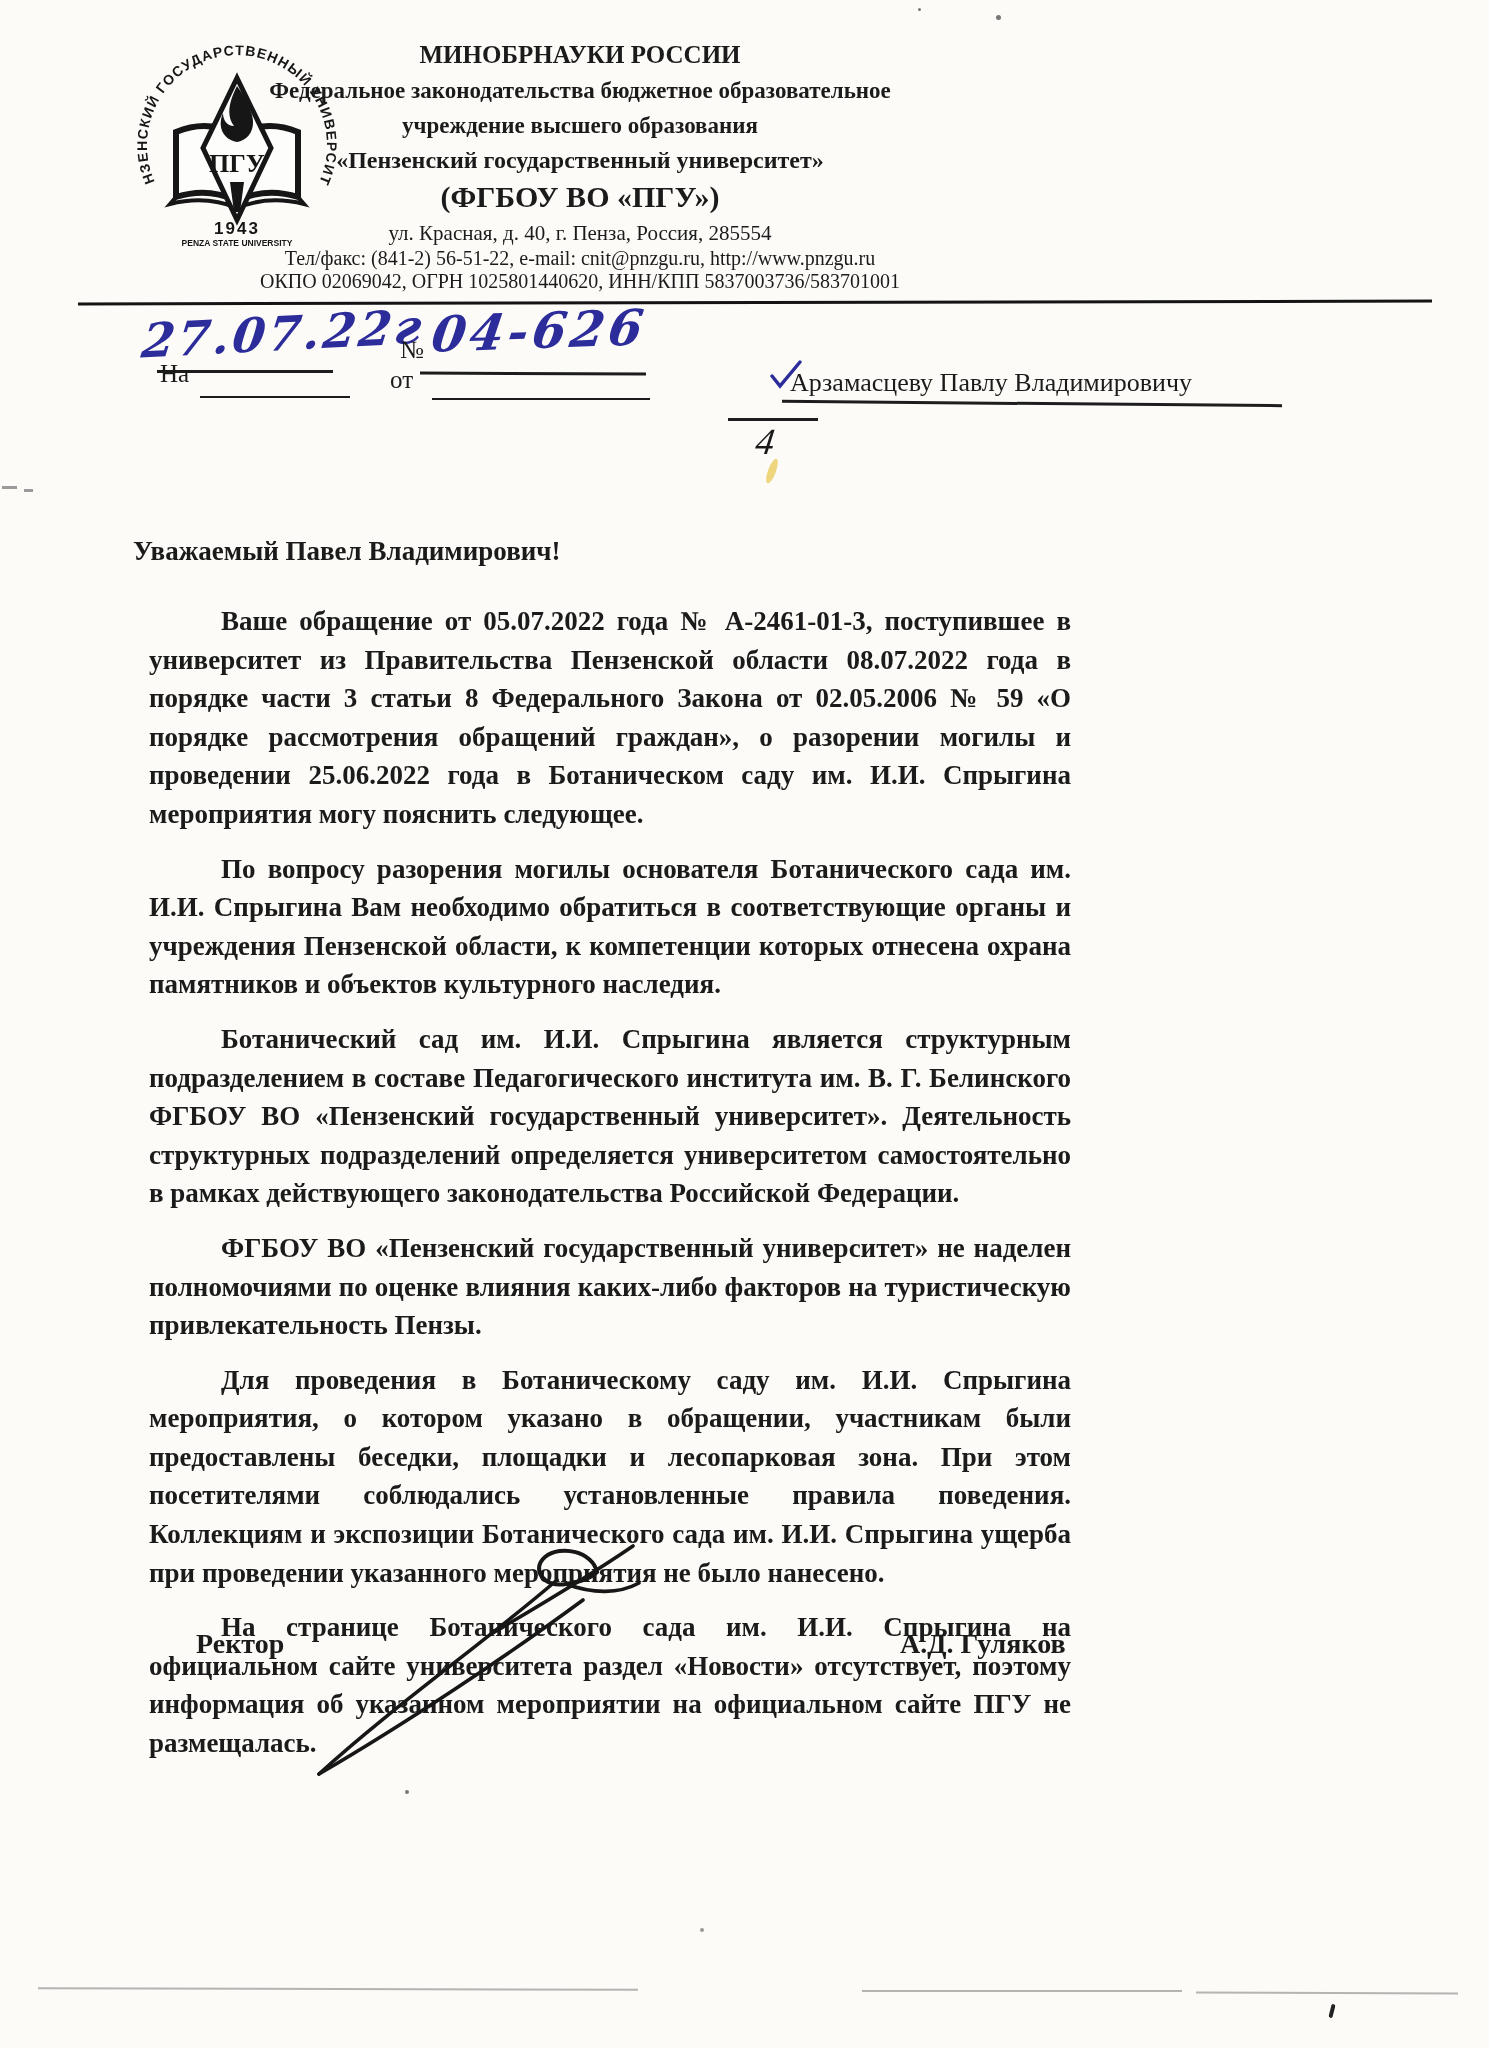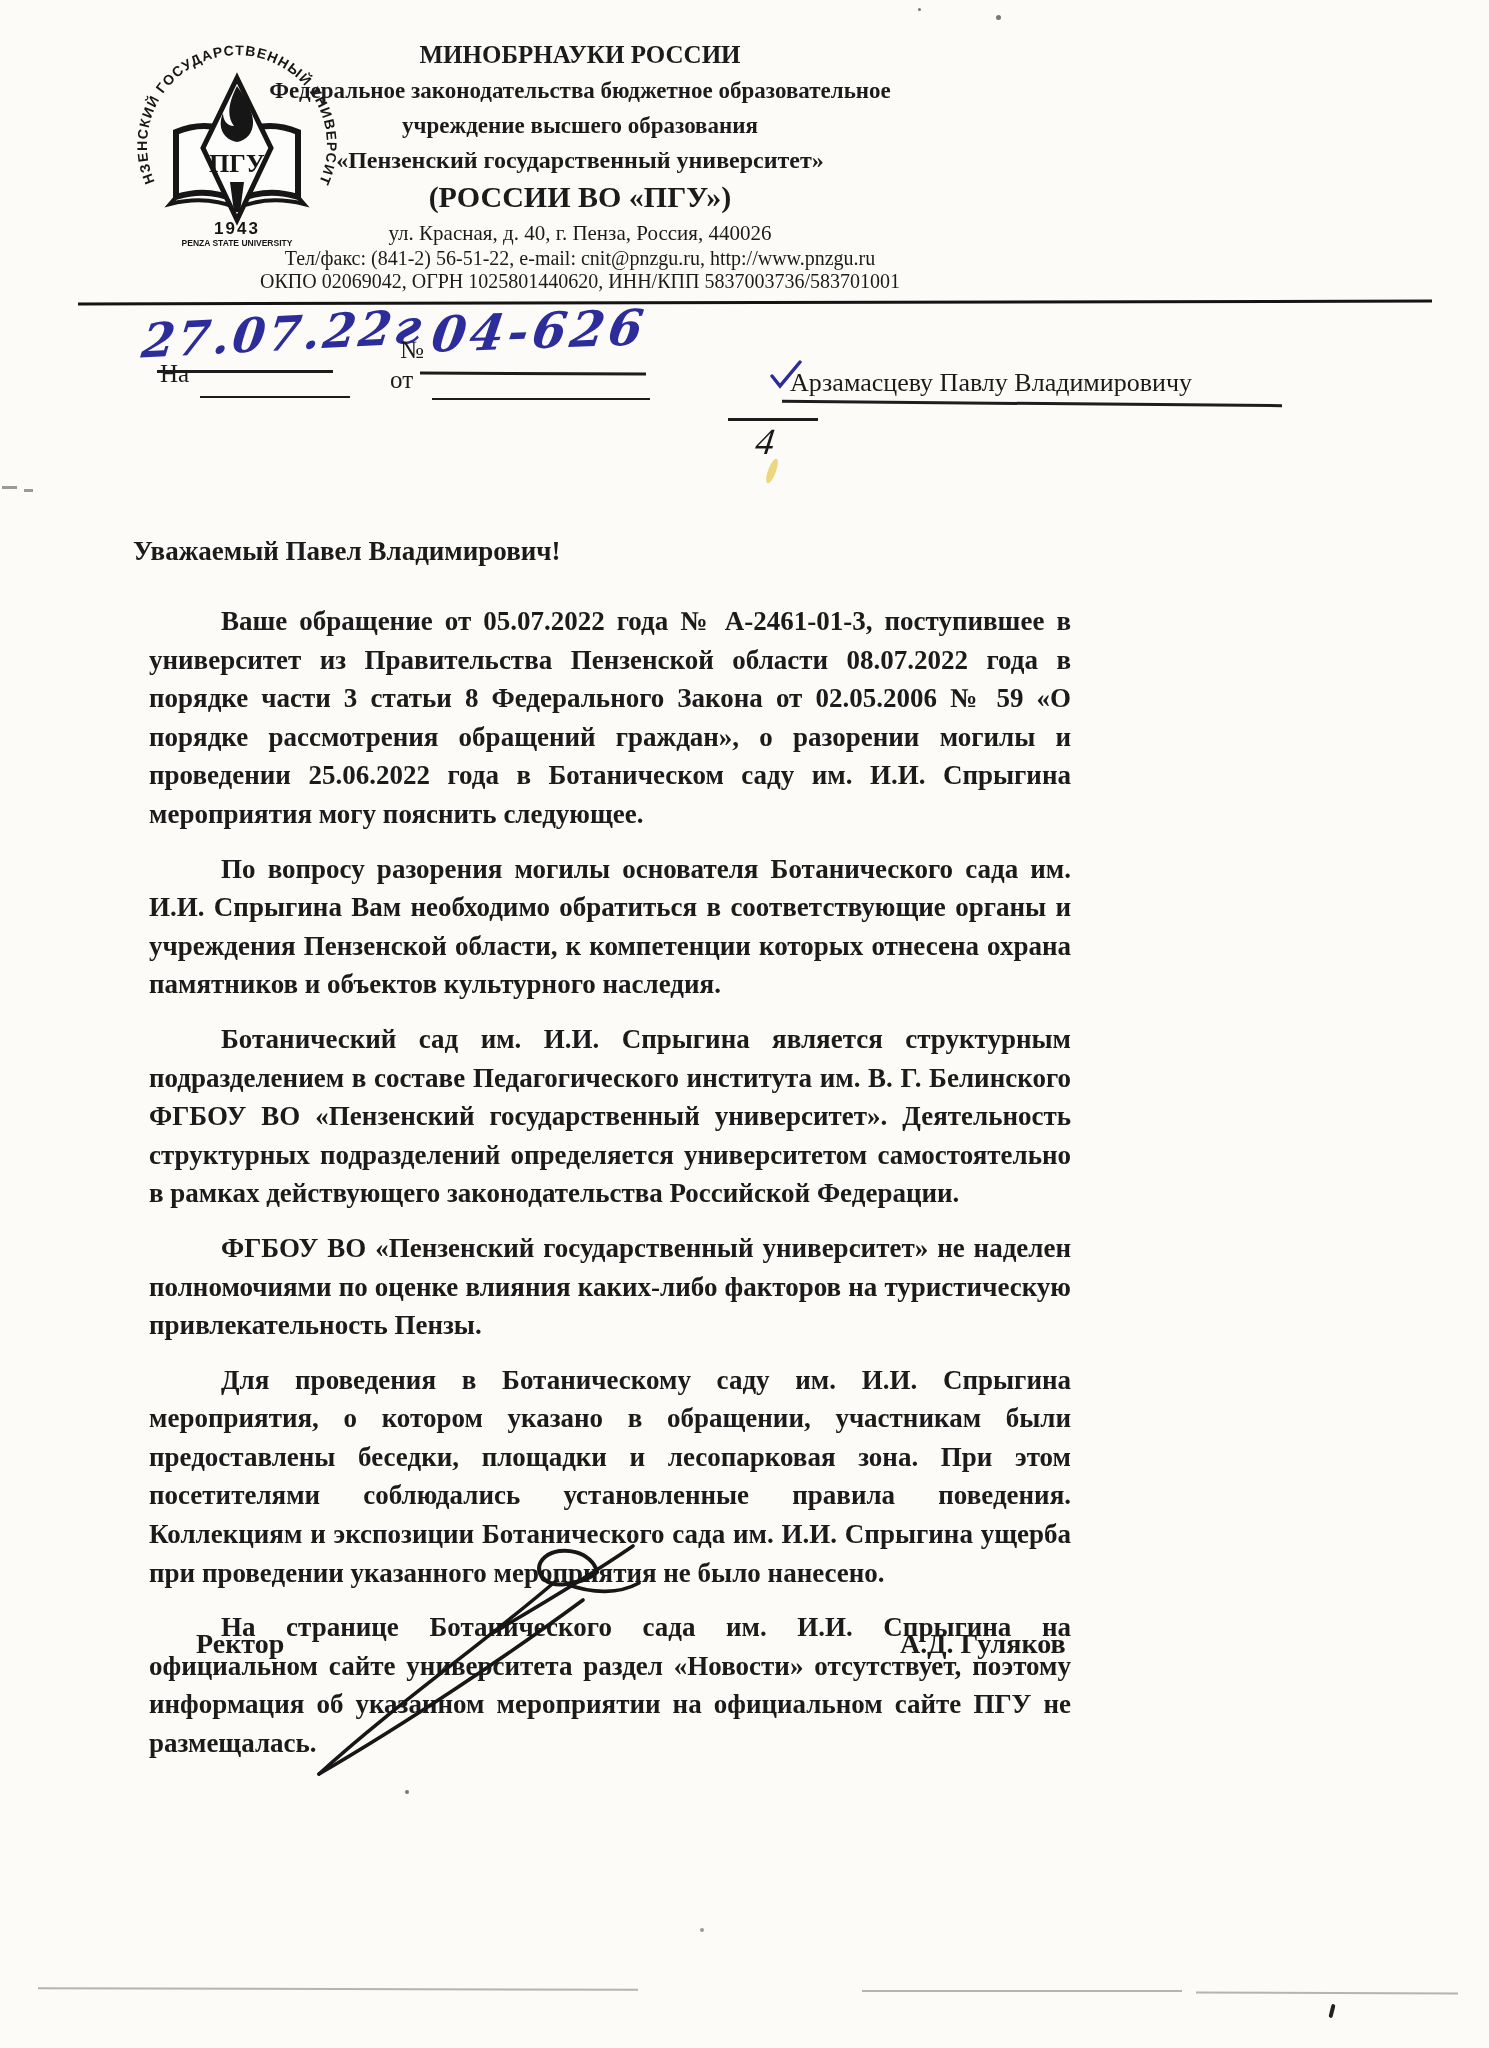--- a/index.html
+++ b/index.html
@@ -77,22 +77,22 @@
     <text x="107" y="128" text-anchor="middle" font-family="Liberation Serif, serif" font-size="26" font-weight="bold" fill="#161616">ПГУ</text>
     <text x="107" y="190" text-anchor="middle" font-family="Liberation Sans, sans-serif" font-size="17" font-weight="bold" letter-spacing="2" fill="#161616">1943</text>
     <text x="107" y="202" text-anchor="middle" font-family="Liberation Sans, sans-serif" font-size="8.5" font-weight="bold" fill="#161616">PENZA STATE UNIVERSITY</text>
   </svg>
 
   <div class="header-text">
     <div class="l h1">МИНОБРНАУКИ РОССИИ</div>
     <div class="l h2">Федеральное законодательства бюджетное образовательное</div>
     <div class="l h3">учреждение высшего образования</div>
     <div class="l h4">«Пензенский государственный университет»</div>
-    <div class="l h5">(РОССИИ ВО «ПГУ»)</div>
-    <div class="l h6">ул. Красная, д. 40, г. Пенза, Россия, 440026</div>
+    <div class="l h5">(ФГБОУ ВО «ПГУ»)</div>
+    <div class="l h6">ул. Красная, д. 40, г. Пенза, Россия, 285554</div>
     <div class="l h7">Тел/факс: (841-2) 56-51-22, e-mail: cnit@pnzgu.ru, http://www.pnzgu.ru</div>
     <div class="l h8">ОКПО 02069042, ОГРН 1025801440620, ИНН/КПП 5837003736/583701001</div>
   </div>
 
   <div class="rule"></div>
 
   <div class="hw hw-date">27.07.22г</div>
   <div class="no-sign">№</div>
   <div class="hw hw-num">04-626</div>
   <div class="uline ul-a"></div>

